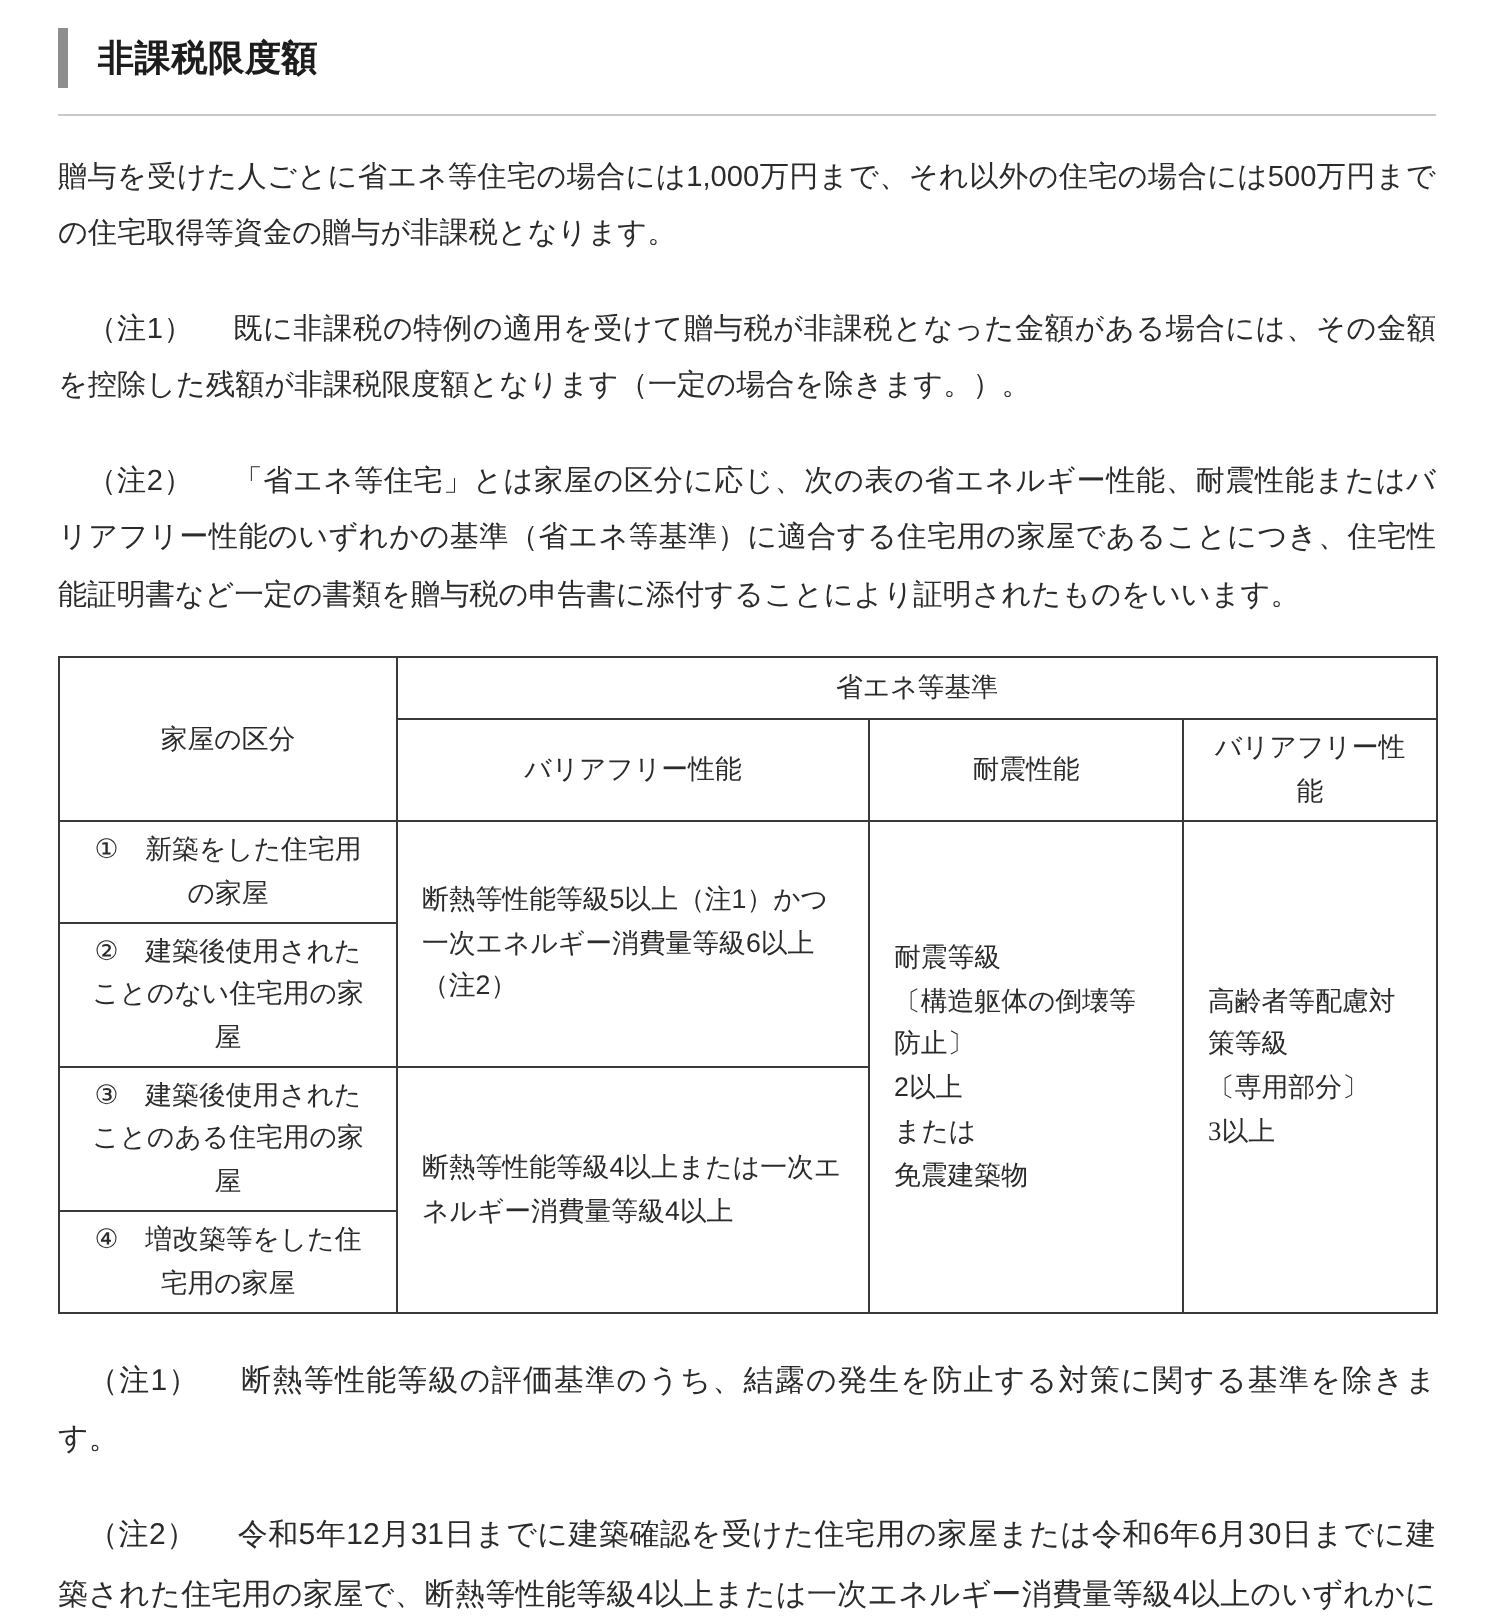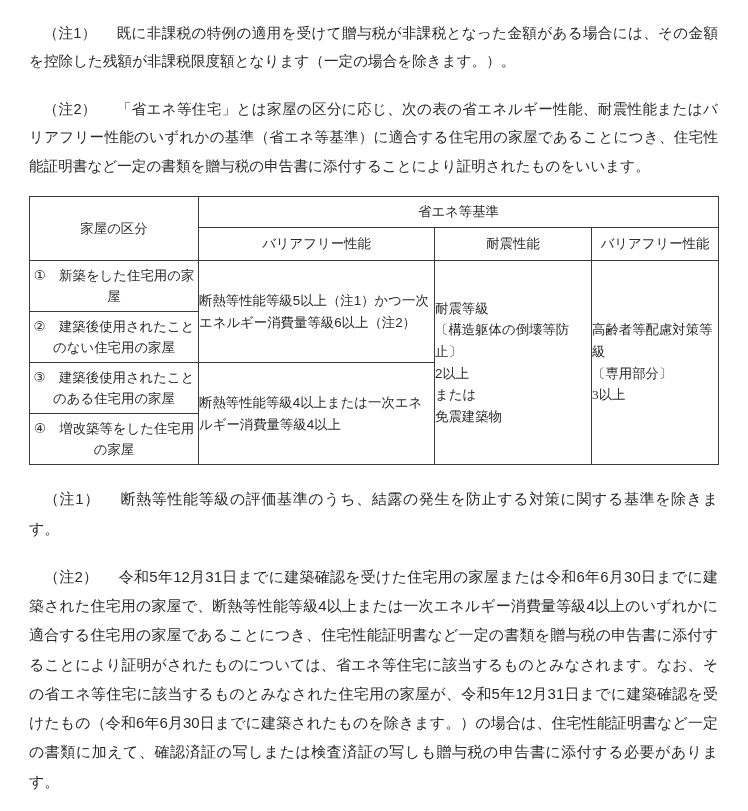--- a/index.html
+++ b/index.html
@@ -73,21 +73,21 @@
     border-collapse: collapse;
     width: 689px;
     margin: 16px 0 0 0;
     table-layout: fixed;
     font-size: 13.4px;
     color: #2b2b2b;
   }
   table.spec-table th,
   table.spec-table td {
     border: 1px solid #3a3a3a;
-    padding: 3px 0;
+    padding: 3px 12px;
     vertical-align: middle;
     line-height: 1.62;
     font-weight: normal;
     margin-top: 10px;
   }
   table.spec-table th.center,
   table.spec-table td.center {
     text-align: center;
   }
   table.spec-table td.left {
@@ -120,21 +120,26 @@
     text-justify: inter-character;
     text-indent: 1em;
     color: #2b2b2b;
   }
 </style>
 </head>
 <body>
 
 <div class="page">
 
+  <div class="section-head">
+    <div class="head-bar"></div>
+    <div class="head-text">非課税限度額</div>
+  </div>
 
+  <p class="body-para">贈与を受けた人ごとに省エネ等住宅の場合には1,000万円まで、それ以外の住宅の場合には500万円までの住宅取得等資金の贈与が非課税となります。</p>
 
   <p class="note-para"><span>（注1）</span><span class="note-gap"></span><span>既に非課税の特例の適用を受けて贈与税が非課税となった金額がある場合には、その金額を控除した残額が非課税限度額となります（一定の場合を除きます。）。</span></p>
 
   <p class="note-para"><span>（注2）</span><span class="note-gap"></span><span>「省エネ等住宅」とは家屋の区分に応じ、次の表の省エネルギー性能、耐震性能またはバリアフリー性能のいずれかの基準（省エネ等基準）に適合する住宅用の家屋であることにつき、住宅性能証明書など一定の書類を贈与税の申告書に添付することにより証明されたものをいいます。</span></p>
 
   <table class="spec-table">
     <colgroup>
       <col class="col1">
         <col class="col2">
         <col class="col3">

